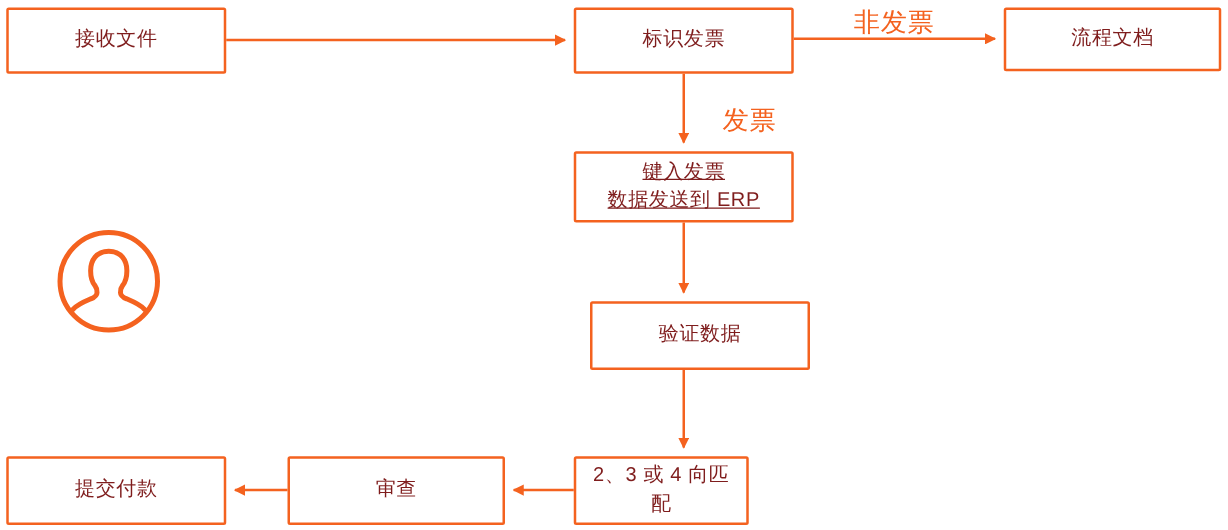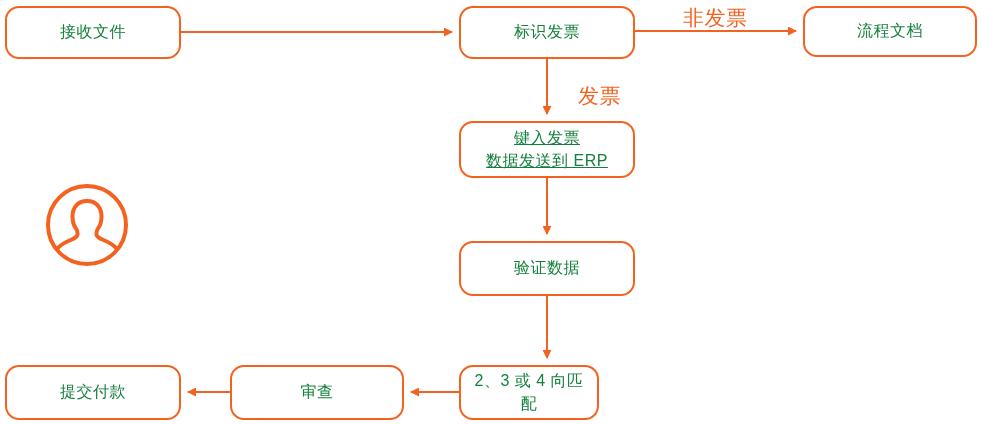--- a/index.html
+++ b/index.html
@@ -15,27 +15,27 @@
     position: relative;
     width: 982px;
     height: 424px;
     background: #ffffff;
     overflow: hidden;
   }
   .node {
     position: absolute;
     box-sizing: border-box;
     border: 2px solid #f4621f;
-    border-radius: 14px;
+    border-radius: 2px;
     background: #ffffff;
     display: flex;
     align-items: center;
     justify-content: center;
     text-align: center;
-    color: #15803d;
+    color: #7f1d1d;
     font-size: 16px;
     line-height: 1.42;
     letter-spacing: 0.5px;
     padding: 2px 6px;
   }
   .node .node-label {
     display: block;
     white-space: pre-line;
   }
   .edge-label {
@@ -116,21 +116,21 @@
 
   <div class="node" style="left:803px; top:6px; width:174px; height:51px;">
     <span class="node-label">流程文档</span>
   </div>
 
   <div class="node" style="left:459px; top:121px; width:176px; height:57px;text-decoration:underline;">
     <span class="node-label">键入发票
 数据发送到 ERP</span>
   </div>
 
-  <div class="node" style="left:459px; top:241px; width:176px; height:55px;">
+  <div class="node" style="left:472px; top:241px; width:176px; height:55px;">
     <span class="node-label">验证数据</span>
   </div>
 
   <div class="node" style="left:459px; top:365px; width:140px; height:55px;">
     <span class="node-label">2、3 或 4 向匹配</span>
   </div>
 
   <div class="node" style="left:5px; top:365px; width:176px; height:55px;">
     <span class="node-label">提交付款</span>
   </div>

